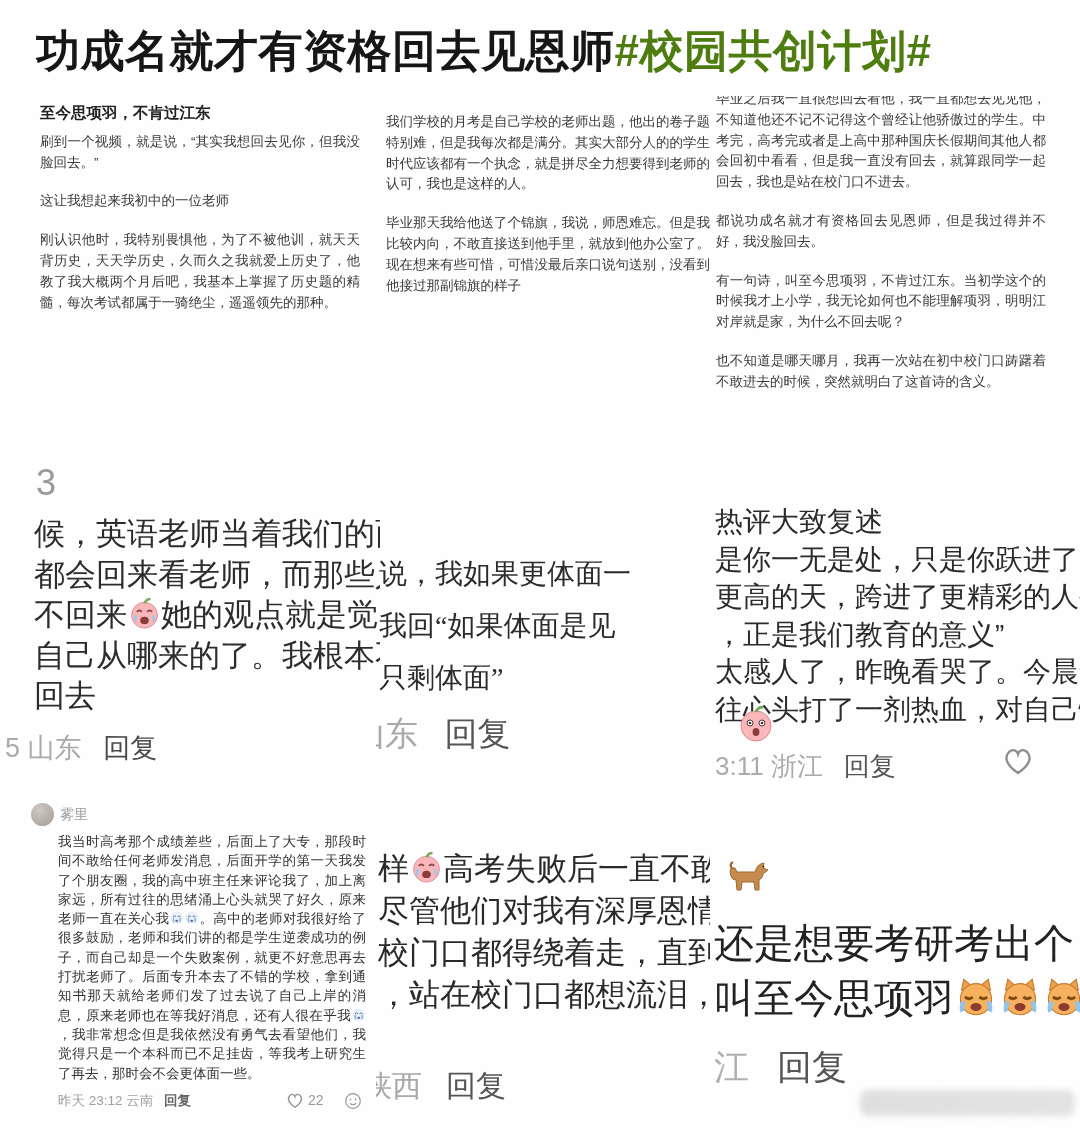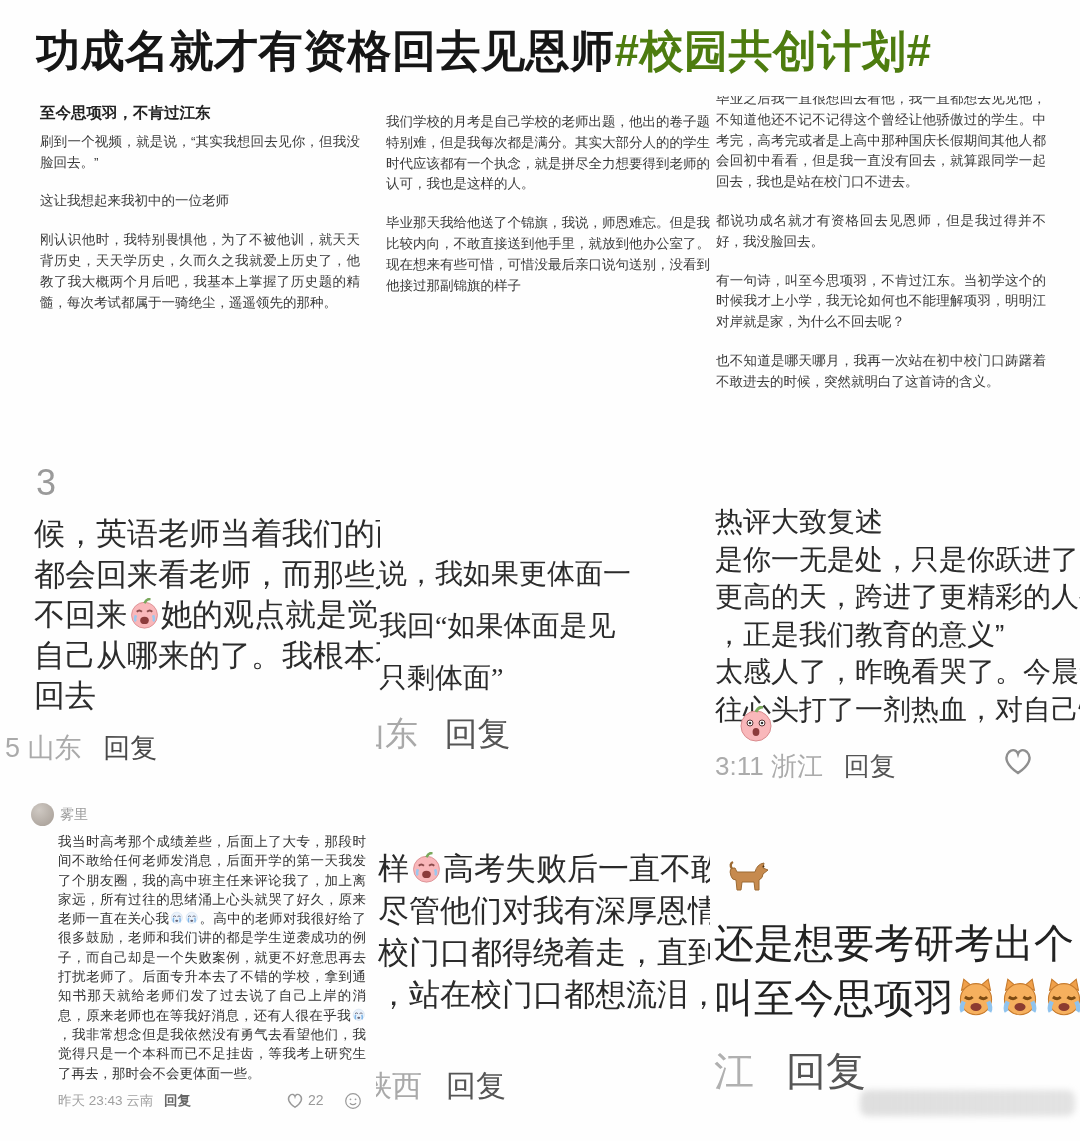--- a/index.html
+++ b/index.html
@@ -52,21 +52,21 @@
   
   .bc{position:absolute;left:376px;top:792px;width:334px;height:349px;overflow:hidden;}
   .bc-lines{position:absolute;left:2px;top:56px;font-size:31px;line-height:42px;color:#2a2a2a;}
   .bc-footer{position:absolute;left:0;top:274px;font-size:30px;color:#a9a9a9;white-space:nowrap;}
   .bc-footer .meta{display:inline-block;margin-left:-14px;}
   
   .br{position:absolute;left:712px;top:792px;width:368px;height:349px;overflow:hidden;}
   .br-dog{position:absolute;left:13px;top:62px;font-size:44px;width:52px;height:40px;}
   .br-dog svg{width:100%;height:100%;}
   .br-lines{position:absolute;left:2px;top:124px;font-size:40px;line-height:55px;color:#222;}
-  .br-footer{position:absolute;left:2px;top:252px;font-size:40px;color:#b0b0b0;white-space:nowrap;}
+  .br-footer{position:absolute;left:2px;top:252px;font-size:35px;color:#b0b0b0;white-space:nowrap;}
   .watermark{position:absolute;left:148px;top:298px;width:215px;height:26px;border-radius:8px;
              background:linear-gradient(90deg,rgba(185,185,185,.45),rgba(165,165,165,.3));
              filter:blur(3px);}
 </style>
 </head>
 <body>
 
 <div class="canvas">
 
   <div class="title">
@@ -165,21 +165,21 @@
           <path d="M8 15 q4-4 8 0 M20 15 q4-4 8 0" stroke="#556" stroke-width="2.2" fill="none"></path>
           <path d="M10 18 q-3 8 0 12 M26 18 q3 8 0 12" stroke="#7fb6e8" stroke-width="4" fill="none"></path>
           <ellipse cx="18" cy="26" rx="4" ry="3" fill="#667"></ellipse>
         </svg></span><span>。高中的老师对我很好给了很多鼓励，老师和我们讲的都是学生逆袭成功的例子，而自己却是一个失败案例，就更不好意思再去打扰老师了。后面专升本去了不错的学校，拿到通知书那天就给老师们发了过去说了自己上岸的消息，原来老师也在等我好消息，还有人很在乎我</span><span class="emoji"><svg viewBox="0 0 36 36">
           <circle cx="18" cy="18" r="15" fill="#eaf2fb" stroke="#b9cfe6"></circle>
           <path d="M8 15 q4-4 8 0 M20 15 q4-4 8 0" stroke="#556" stroke-width="2.2" fill="none"></path>
           <path d="M10 18 q-3 8 0 12 M26 18 q3 8 0 12" stroke="#7fb6e8" stroke-width="4" fill="none"></path>
           <ellipse cx="18" cy="26" rx="4" ry="3" fill="#667"></ellipse>
         </svg></span><span>，我非常想念但是我依然没有勇气去看望他们，我觉得只是一个本科而已不足挂齿，等我考上研究生了再去，那时会不会更体面一些。</span></div>
   <div class="bl-footer">
-    <span>昨天 23:43 云南</span>
+    <span>昨天 23:12 云南</span>
       <span class="reply">回复</span>
   </div>
   <div class="bl-like">
     <svg viewBox="0 0 32 30">
         <path d="M16 27 C4 19 2 11 7 6 c4-3.6 8-1.4 9 2 c1-3.4 5-5.6 9-2 c5 5 3 13-9 21 z" fill="none" stroke="#999" stroke-width="2.6"></path>
       </svg>
     <span>22</span>
   </div>
   <div class="bl-smile">
     <svg viewBox="0 0 32 32">

